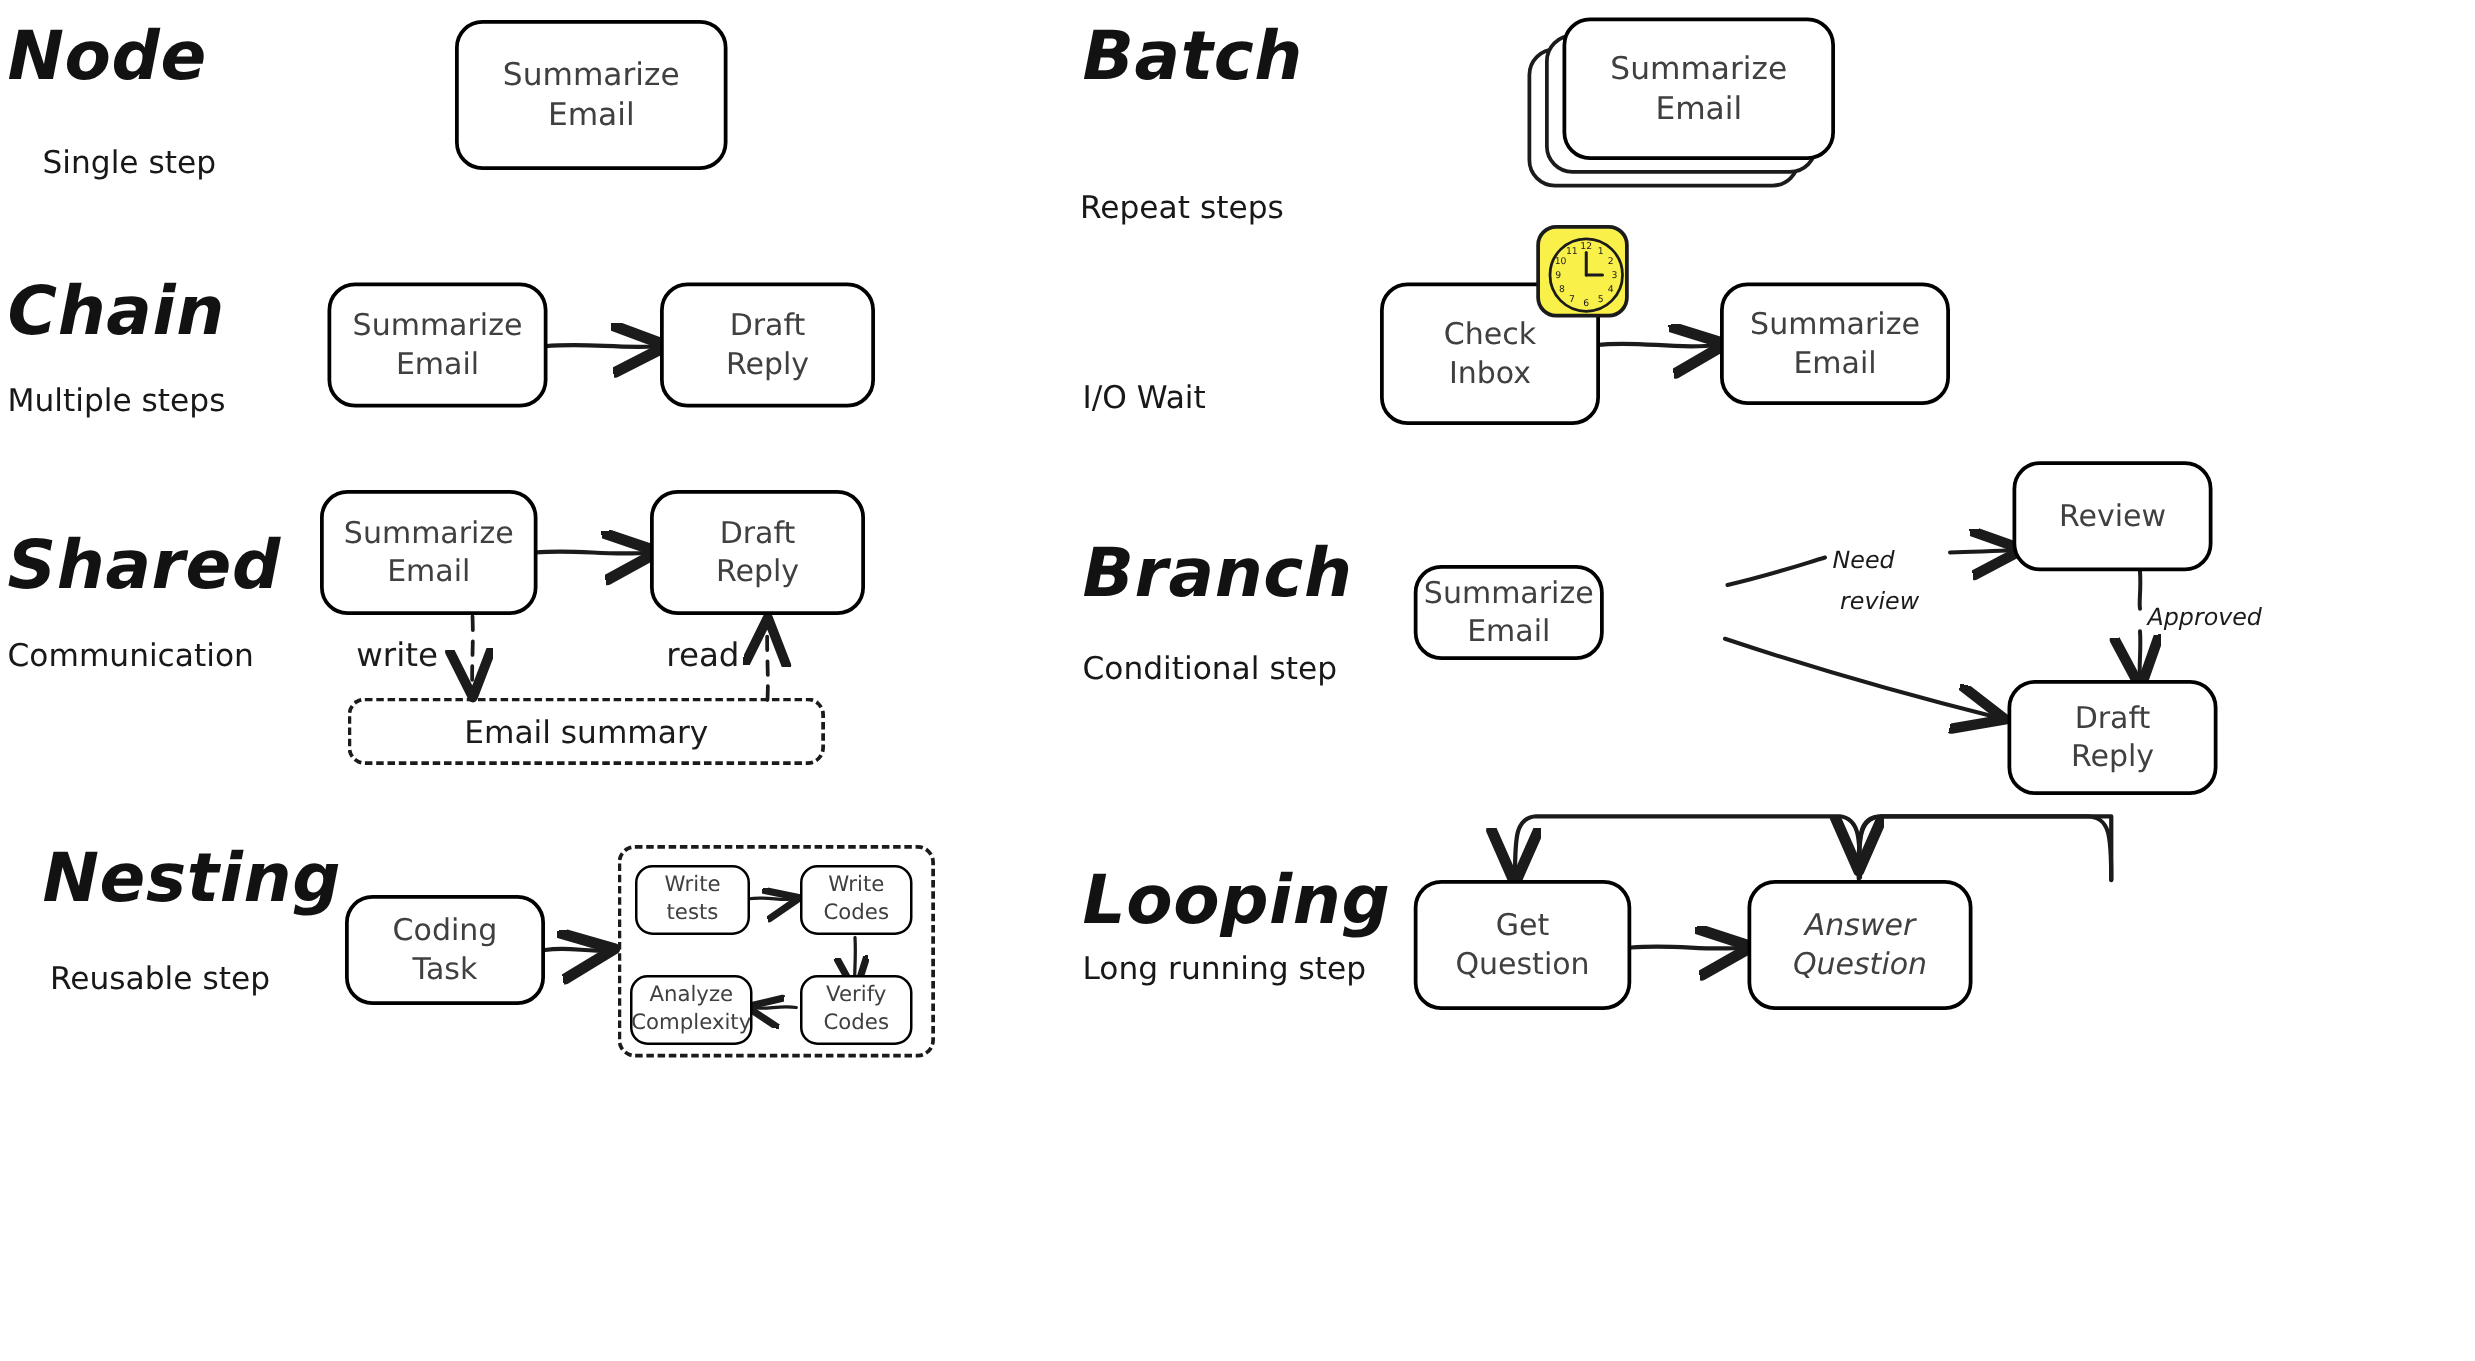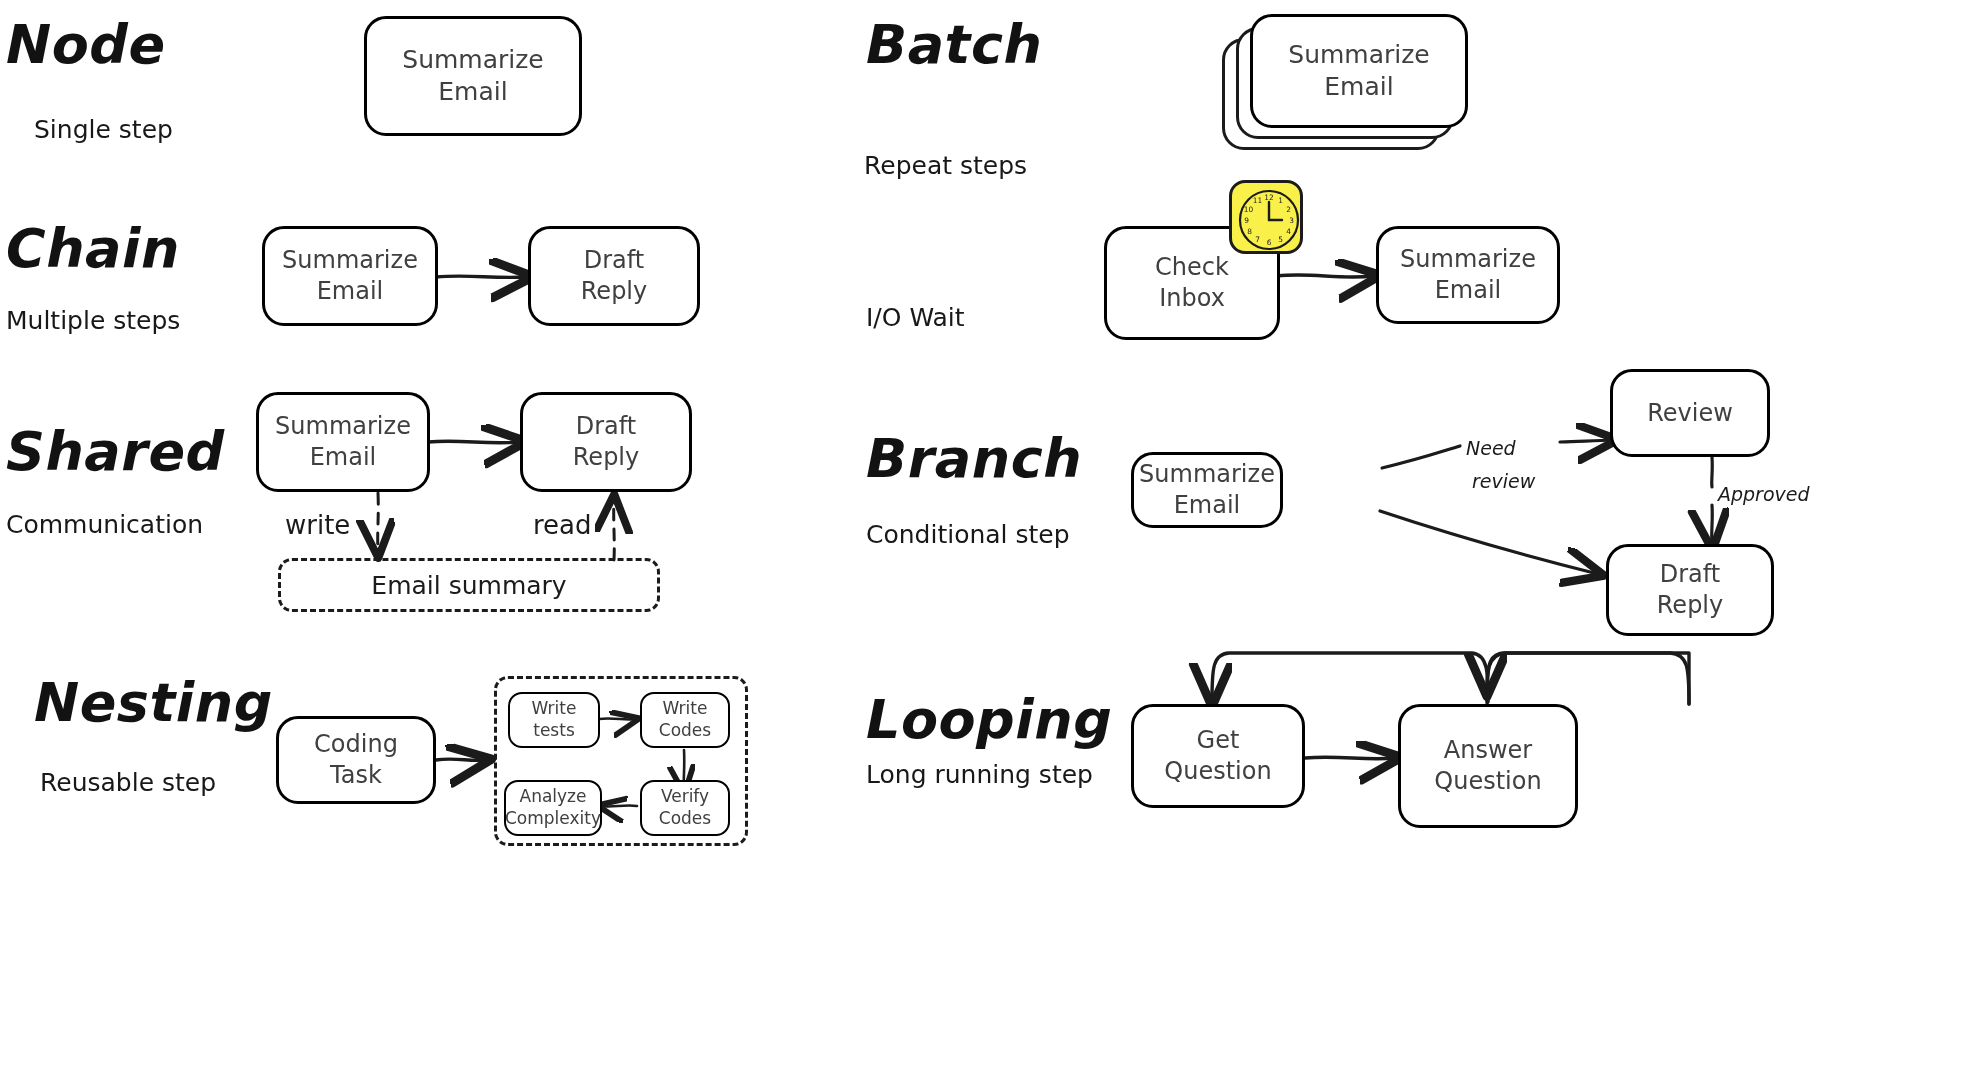--- a/index.html
+++ b/index.html
@@ -304,21 +304,21 @@
 
   <div class="abs cat-title" style="left:866px;top:693px;">Looping</div>
   <div class="abs cat-sub" style="left:866px;top:762px;">Long running step</div>
 
   <div class="node mid" style="left:1131px;top:704px;width:174px;height:104px;">
     <span>
       <span class="t">Get</span>
       <span class="t">Question</span>
     </span>
   </div>
-  <div class="node mid" style="left:1398px;top:704px;width:180px;height:124px;">
+  <div class="node mid" style="left:1398px;top:704px;width:180px;height:104px;font-style:italic;">
     <span>
       <span class="t">Answer</span>
       <span class="t">Question</span>
     </span>
   </div>
 
   <svg class="layer" viewBox="0 0 1980 1089">
     <path d="M1488,704 L1488,662 C1488,654 1494,650 1503,650 L1474,650" fill="none" stroke="#1b1b1b" stroke-width="3.4" stroke-linecap="round" stroke-linejoin="round" opacity="0"></path>
     <path d="M1488,702 C1488,672 1488,655 1472,653 L1229,653 C1213,654 1212,668 1212,700" fill="none" stroke="#1b1b1b" stroke-width="3.4" stroke-linecap="round" stroke-linejoin="round" marker-end="url(#ah)"></path>
   </svg>

